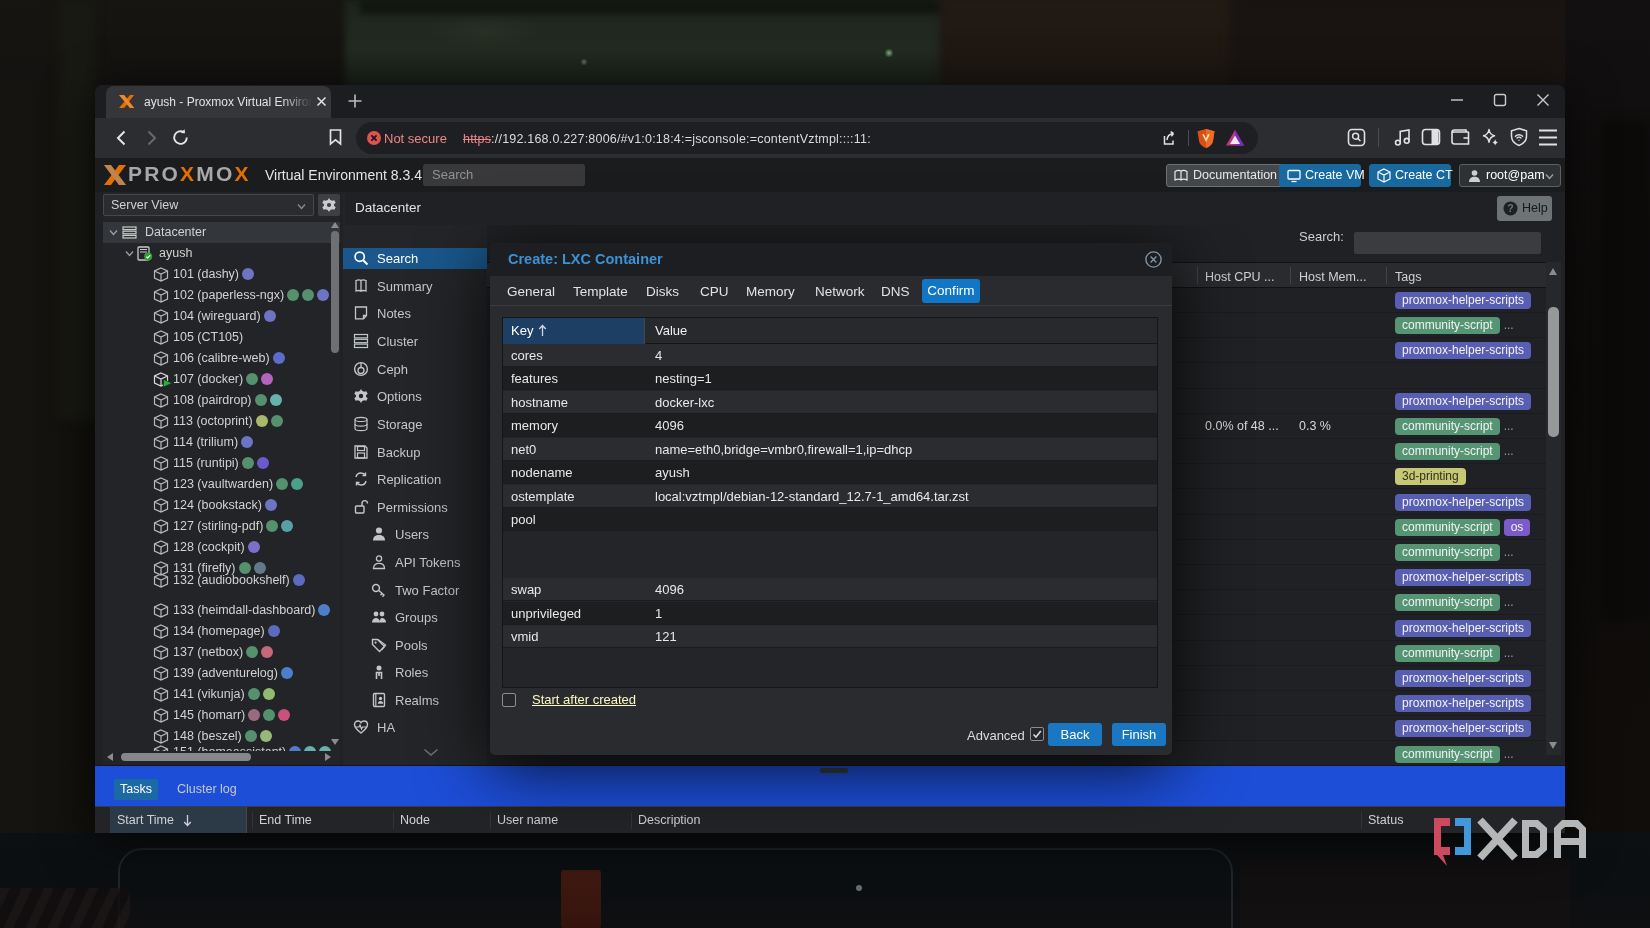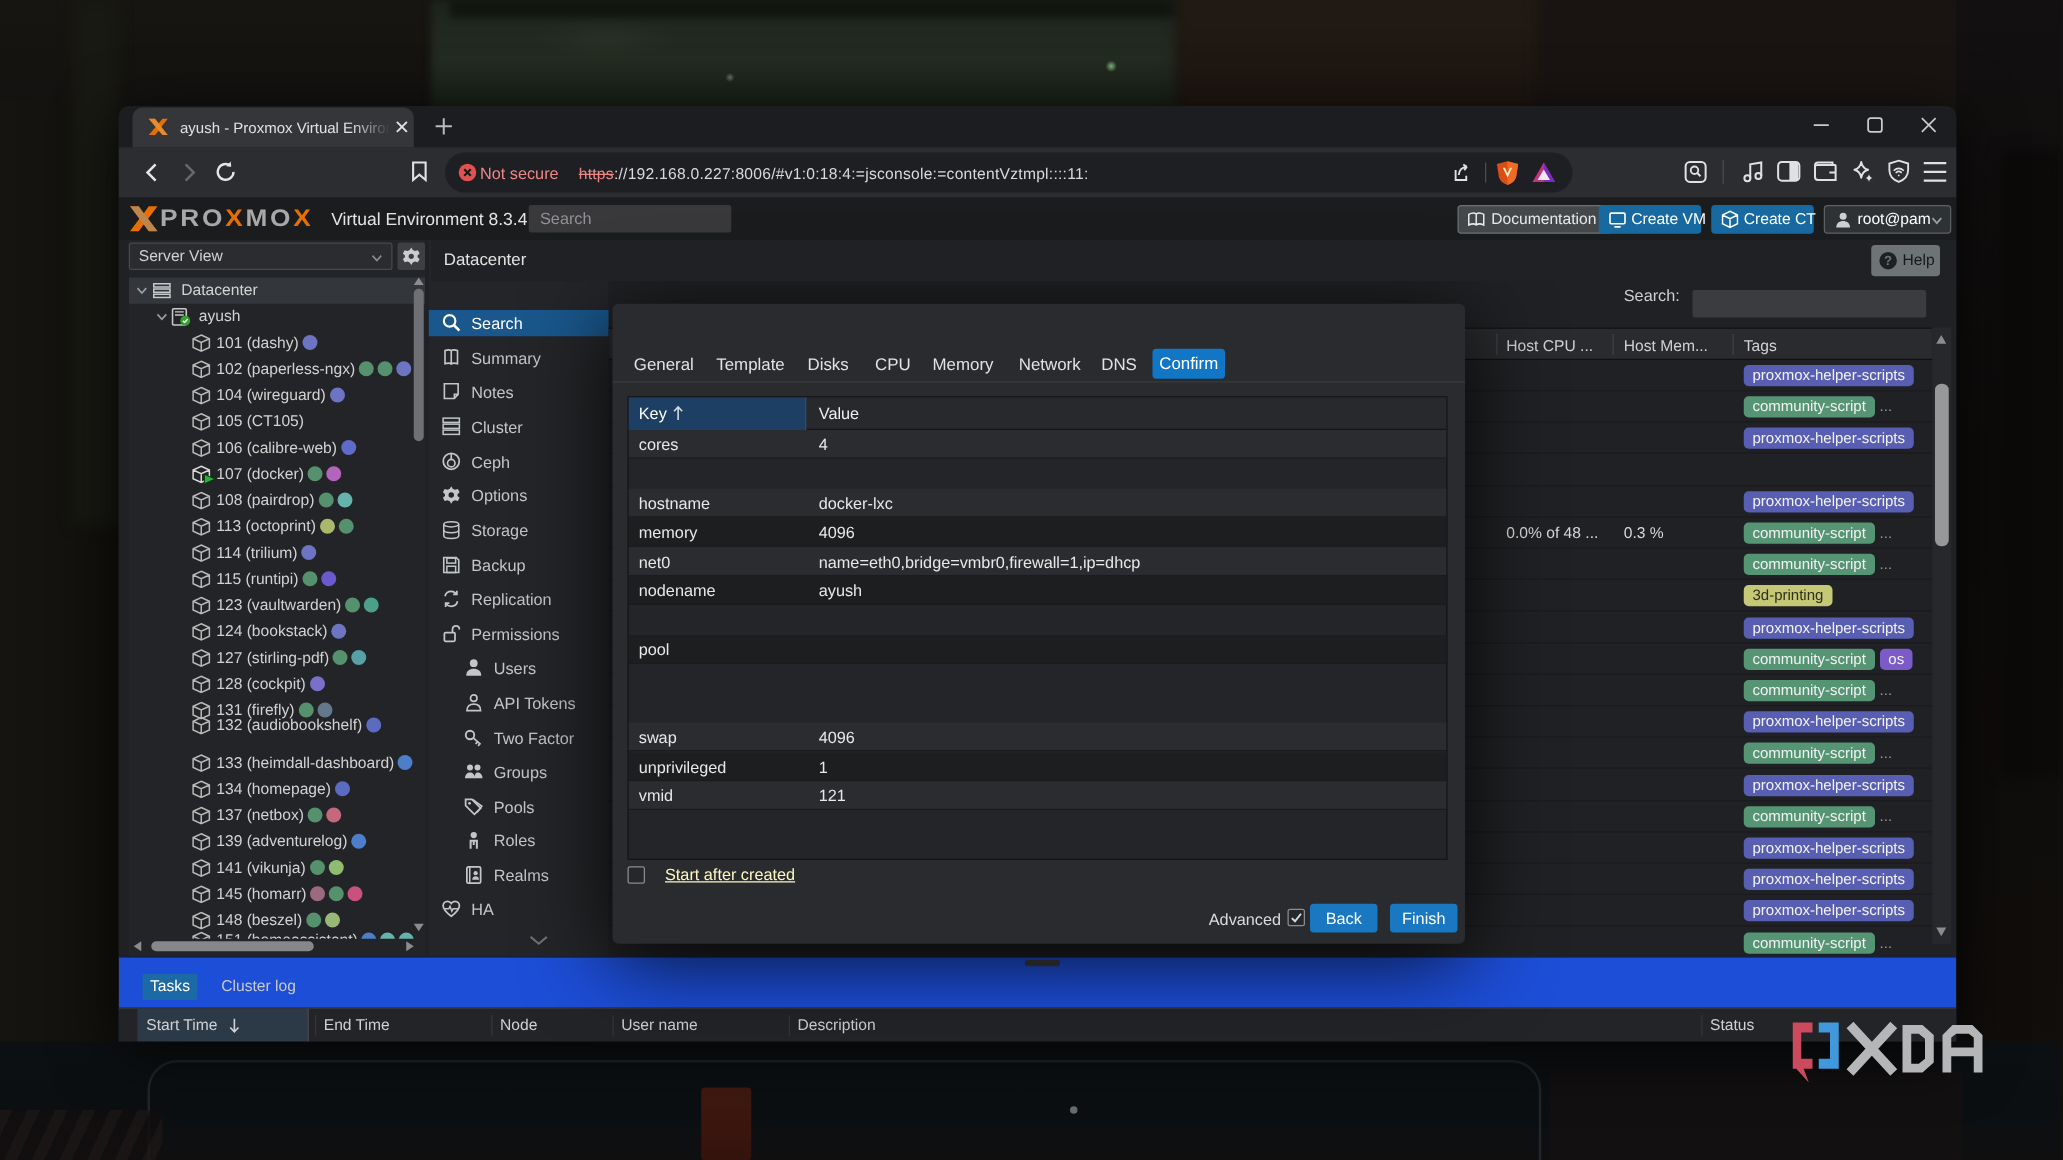--- a/index.html
+++ b/index.html
@@ -705,20 +705,26 @@
         <span class="abs" style="left:543px;top:6px;">Description</span>
         <span class="abs" style="left:1273px;top:6px;">Status</span>
         <div class="colsep" style="left:157px"></div>
         <div class="colsep" style="left:298px"></div>
         <div class="colsep" style="left:395px"></div>
         <div class="colsep" style="left:536px"></div>
         <div class="colsep" style="left:1266px"></div>
       </div>
     </div>
     <div id="modal">
+    <div id="mtitle">Create: LXC Container
+      <svg class="abs" style="right:10px;top:8px" width="17" height="17" viewBox="0 0 17 17">
+            <circle cx="8.5" cy="8.5" r="7.6" fill="none" stroke="#7e93a5" stroke-width="1.4"></circle>
+            <path d="M5.6 5.6 L11.4 11.4 M11.4 5.6 L5.6 11.4" stroke="#7e93a5" stroke-width="1.4"></path>
+          </svg>
+    </div>
     <div id="mtabs">
           <span class="abs" style="left:17px;top:8px">General</span>
           <span class="abs" style="left:83px;top:8px">Template</span>
           <span class="abs" style="left:156px;top:8px">Disks</span>
           <span class="abs" style="left:210px;top:8px">CPU</span>
           <span class="abs" style="left:256px;top:8px">Memory</span>
           <span class="abs" style="left:325px;top:8px">Network</span>
           <span class="abs" style="left:391px;top:8px">DNS</span>
           <div class="abs" style="left:432px;top:3px;width:58px;height:24px;background:#1176c5;border-radius:3px;color:#fff;text-align:center;line-height:24px;">Confirm</div>
         </div>
@@ -726,35 +732,43 @@
           <div class="mhead">
             <div class="kcell">Key<svg class="abs" style="left:35px;top:6px" width="9" height="13" viewBox="0 0 9 13">
                 <path d="M4.5 12 V2 M1.2 5 L4.5 1.5 L7.8 5" fill="none" stroke="#cfd9e2" stroke-width="1.3"></path>
               </svg></div>
             <div class="vhead">Value</div>
           </div>
           <div class="mtr mrowA" style="top:26px">
             <span class="mk">cores</span>
             <span class="mv">4</span>
           </div>
+          <div class="mtr mrowB" style="top:49px">
+            <span class="mk">features</span>
+            <span class="mv">nesting=1</span>
+          </div>
           <div class="mtr mrowA" style="top:73px">
             <span class="mk">hostname</span>
             <span class="mv">docker-lxc</span>
           </div>
           <div class="mtr mrowB" style="top:96px">
             <span class="mk">memory</span>
             <span class="mv">4096</span>
           </div>
           <div class="mtr mrowA" style="top:120px">
             <span class="mk">net0</span>
             <span class="mv">name=eth0,bridge=vmbr0,firewall=1,ip=dhcp</span>
           </div>
           <div class="mtr mrowB" style="top:143px">
             <span class="mk">nodename</span>
             <span class="mv">ayush</span>
+          </div>
+          <div class="mtr mrowA" style="top:167px">
+            <span class="mk">ostemplate</span>
+            <span class="mv">local:vztmpl/debian-12-standard_12.7-1_amd64.tar.zst</span>
           </div>
           <div class="mtr mrowB" style="top:190px">
             <span class="mk">pool</span>
             <span class="mv"></span>
           </div>
           <div class="mtr mrowA" style="top:260px">
             <span class="mk">swap</span>
             <span class="mv">4096</span>
           </div>
           <div class="mtr mrowB" style="top:284px">

